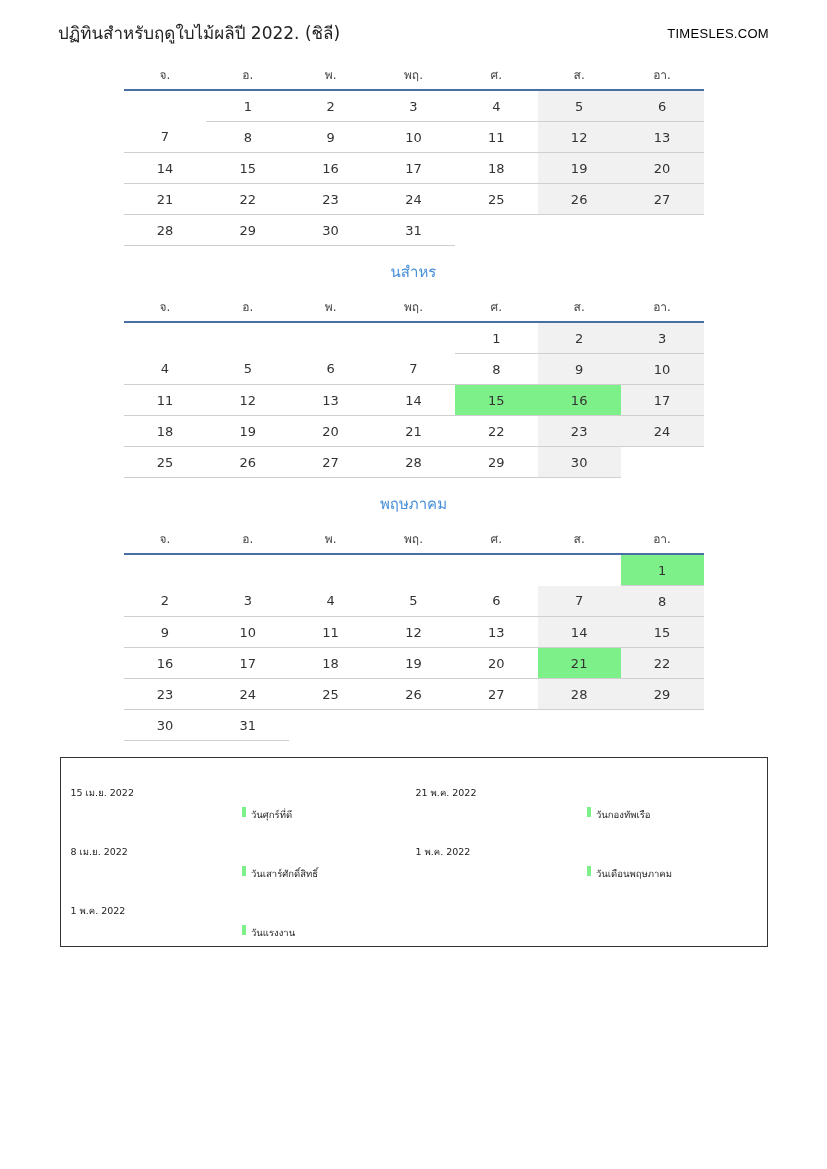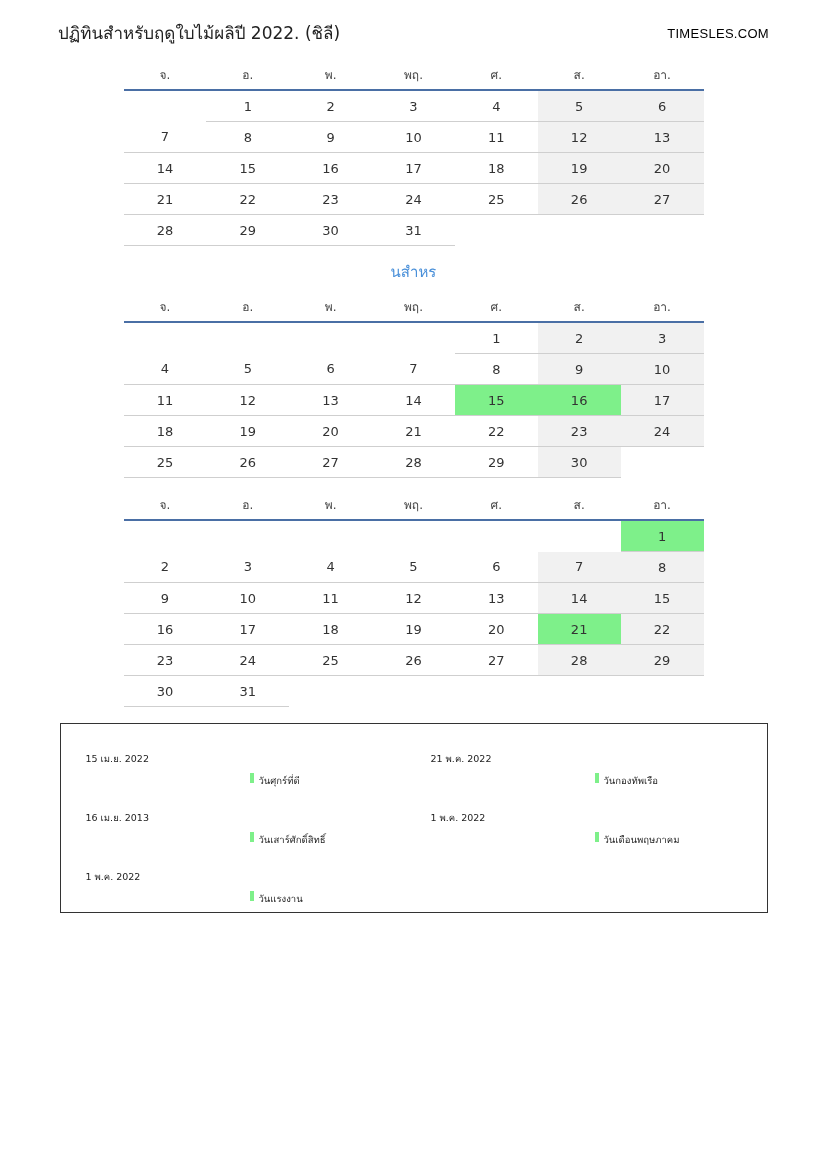--- a/index.html
+++ b/index.html
@@ -97,21 +97,20 @@
     color: #222222;
   }
   .legend-col {
     display: flex;
     align-items: center;
     box-sizing: border-box;
   }
   .legend-date {
     width: 178px;
     padding-left: 2px;
-    margin-left: 15px;
   }
   .legend-label {
     width: 176px;
     display: flex;
     align-items: flex-start;
     margin-top: 44px;
   }
   .swatch {
     display: inline-block;
     width: 4px;
@@ -251,20 +250,21 @@
               <td class="day">27</td>
               <td class="day">28</td>
               <td class="day">29</td>
               <td class="day weekend">30</td>
               <td class="empty">&nbsp;</td>
             </tr>
           </tbody>
         </table>
       </div>
       <div class="month-block">
+        <div class="month-name">พฤษภาคม</div>
         <table class="cal">
           <thead>
             <tr>
               <th>จ.</th>
               <th>อ.</th>
               <th>พ.</th>
               <th>พฤ.</th>
               <th>ศ.</th>
               <th>ส.</th>
               <th>อา.</th>
@@ -337,21 +337,21 @@
           <span class="swatch"></span>
           <span>วันศุกร์ที่ดี</span>
         </div>
         <div class="legend-col legend-date">21 พ.ค. 2022</div>
         <div class="legend-col legend-label">
           <span class="swatch"></span>
           <span>วันกองทัพเรือ</span>
         </div>
       </div>
       <div class="legend-row">
-        <div class="legend-col legend-date">16 เม.ย. 2013</div>
+        <div class="legend-col legend-date">8 เม.ย. 2022</div>
         <div class="legend-col legend-label">
           <span class="swatch"></span>
           <span>วันเสาร์ศักดิ์สิทธิ์</span>
         </div>
         <div class="legend-col legend-date">1 พ.ค. 2022</div>
         <div class="legend-col legend-label">
           <span class="swatch"></span>
           <span>วันเดือนพฤษภาคม</span>
         </div>
       </div>

